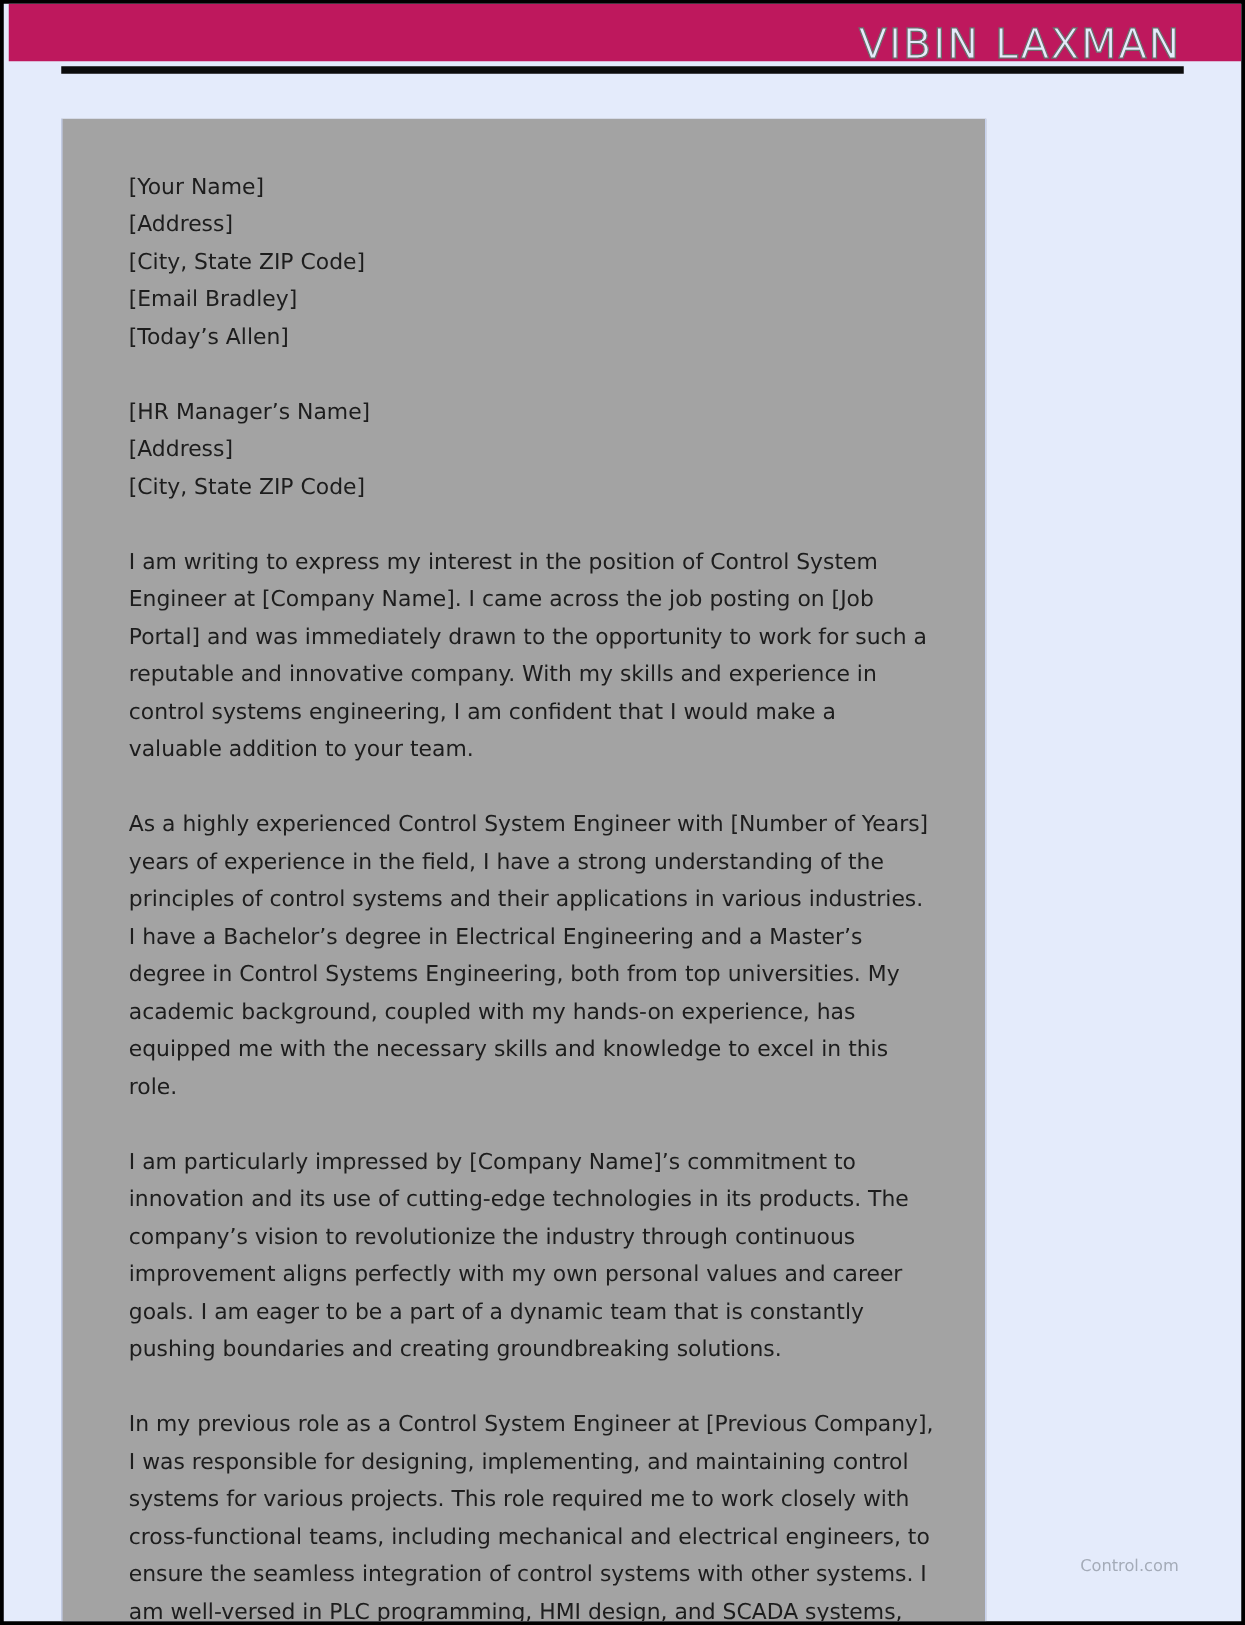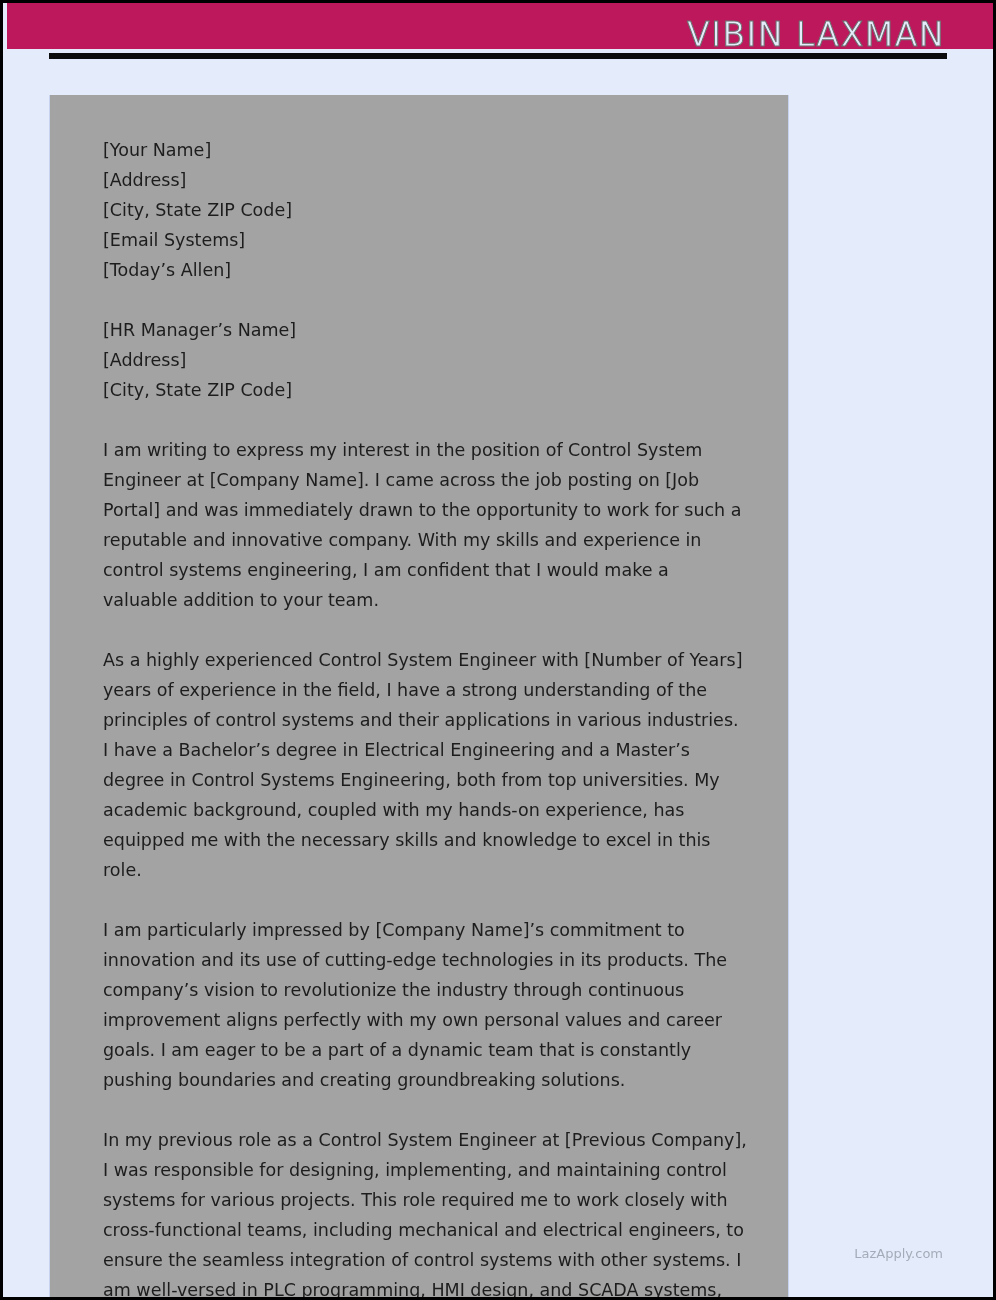--- a/index.html
+++ b/index.html
@@ -107,34 +107,34 @@
 
   <div class="rule"></div>
 
   <div class="sheet">
     <div class="body-text">
 
       <div class="blk">
         <span class="line">[Your Name]</span>
         <span class="line">[Address]</span>
         <span class="line">[City, State ZIP Code]</span>
-        <span class="line">[Email Systems]</span>
+        <span class="line">[Email Bradley]</span>
         <span class="line">[Today’s Allen]</span>
       </div>
 
       <div class="blk">
         <span class="line">[HR Manager’s Name]</span>
         <span class="line">[Address]</span>
         <span class="line">[City, State ZIP Code]</span>
       </div>
 
 
       <p class="para">I am writing to express my interest in the position of Control System Engineer at [Company Name]. I came across the job posting on [Job Portal] and was immediately drawn to the opportunity to work for such a reputable and innovative company. With my skills and experience in control systems engineering, I am confident that I would make a valuable addition to your team.</p>
       <p class="para">As a highly experienced Control System Engineer with [Number of Years] years of experience in the field, I have a strong understanding of the principles of control systems and their applications in various industries. I have a Bachelor’s degree in Electrical Engineering and a Master’s degree in Control Systems Engineering, both from top universities. My academic background, coupled with my hands-on experience, has equipped me with the necessary skills and knowledge to excel in this role.</p>
       <p class="para">I am particularly impressed by [Company Name]’s commitment to innovation and its use of cutting-edge technologies in its products. The company’s vision to revolutionize the industry through continuous improvement aligns perfectly with my own personal values and career goals. I am eager to be a part of a dynamic team that is constantly pushing boundaries and creating groundbreaking solutions.</p>
       <p class="para">In my previous role as a Control System Engineer at [Previous Company], I was responsible for designing, implementing, and maintaining control systems for various projects. This role required me to work closely with cross-functional teams, including mechanical and electrical engineers, to ensure the seamless integration of control systems with other systems. I am well-versed in PLC programming, HMI design, and SCADA systems, and have experience with various industry-standard software such as Siemens, Allen Bradley, and Wonderware. I am also proficient in programming languages such as C, C++, and MATLAB, which have been essential in developing complex control algorithms.</p>
 
     </div>
   </div>
 
-  <div class="watermark">LazApply.com</div>
+  <div class="watermark">Control.com</div>
 
 </div>
 
 </body></html>

